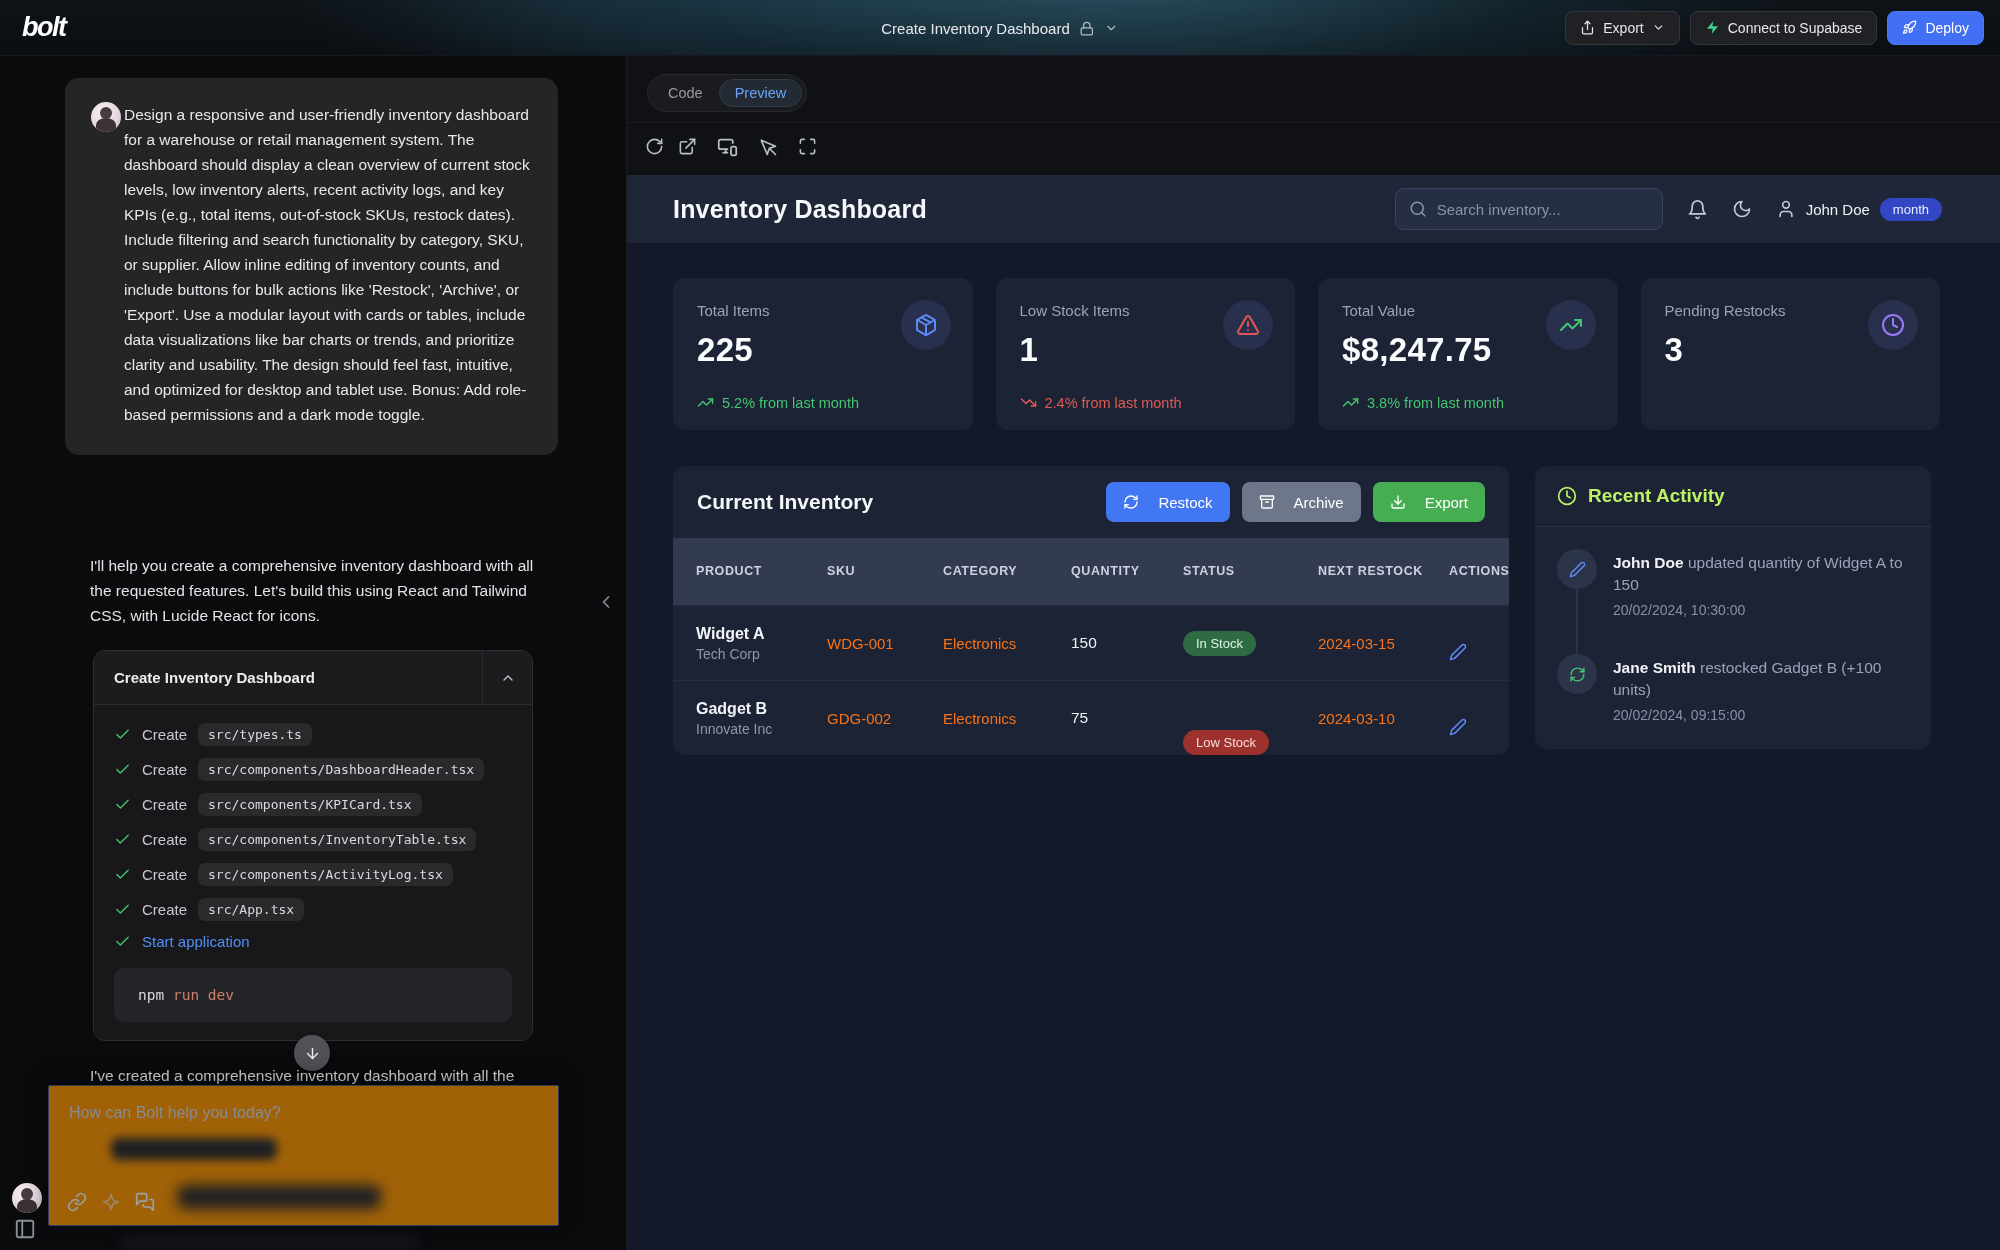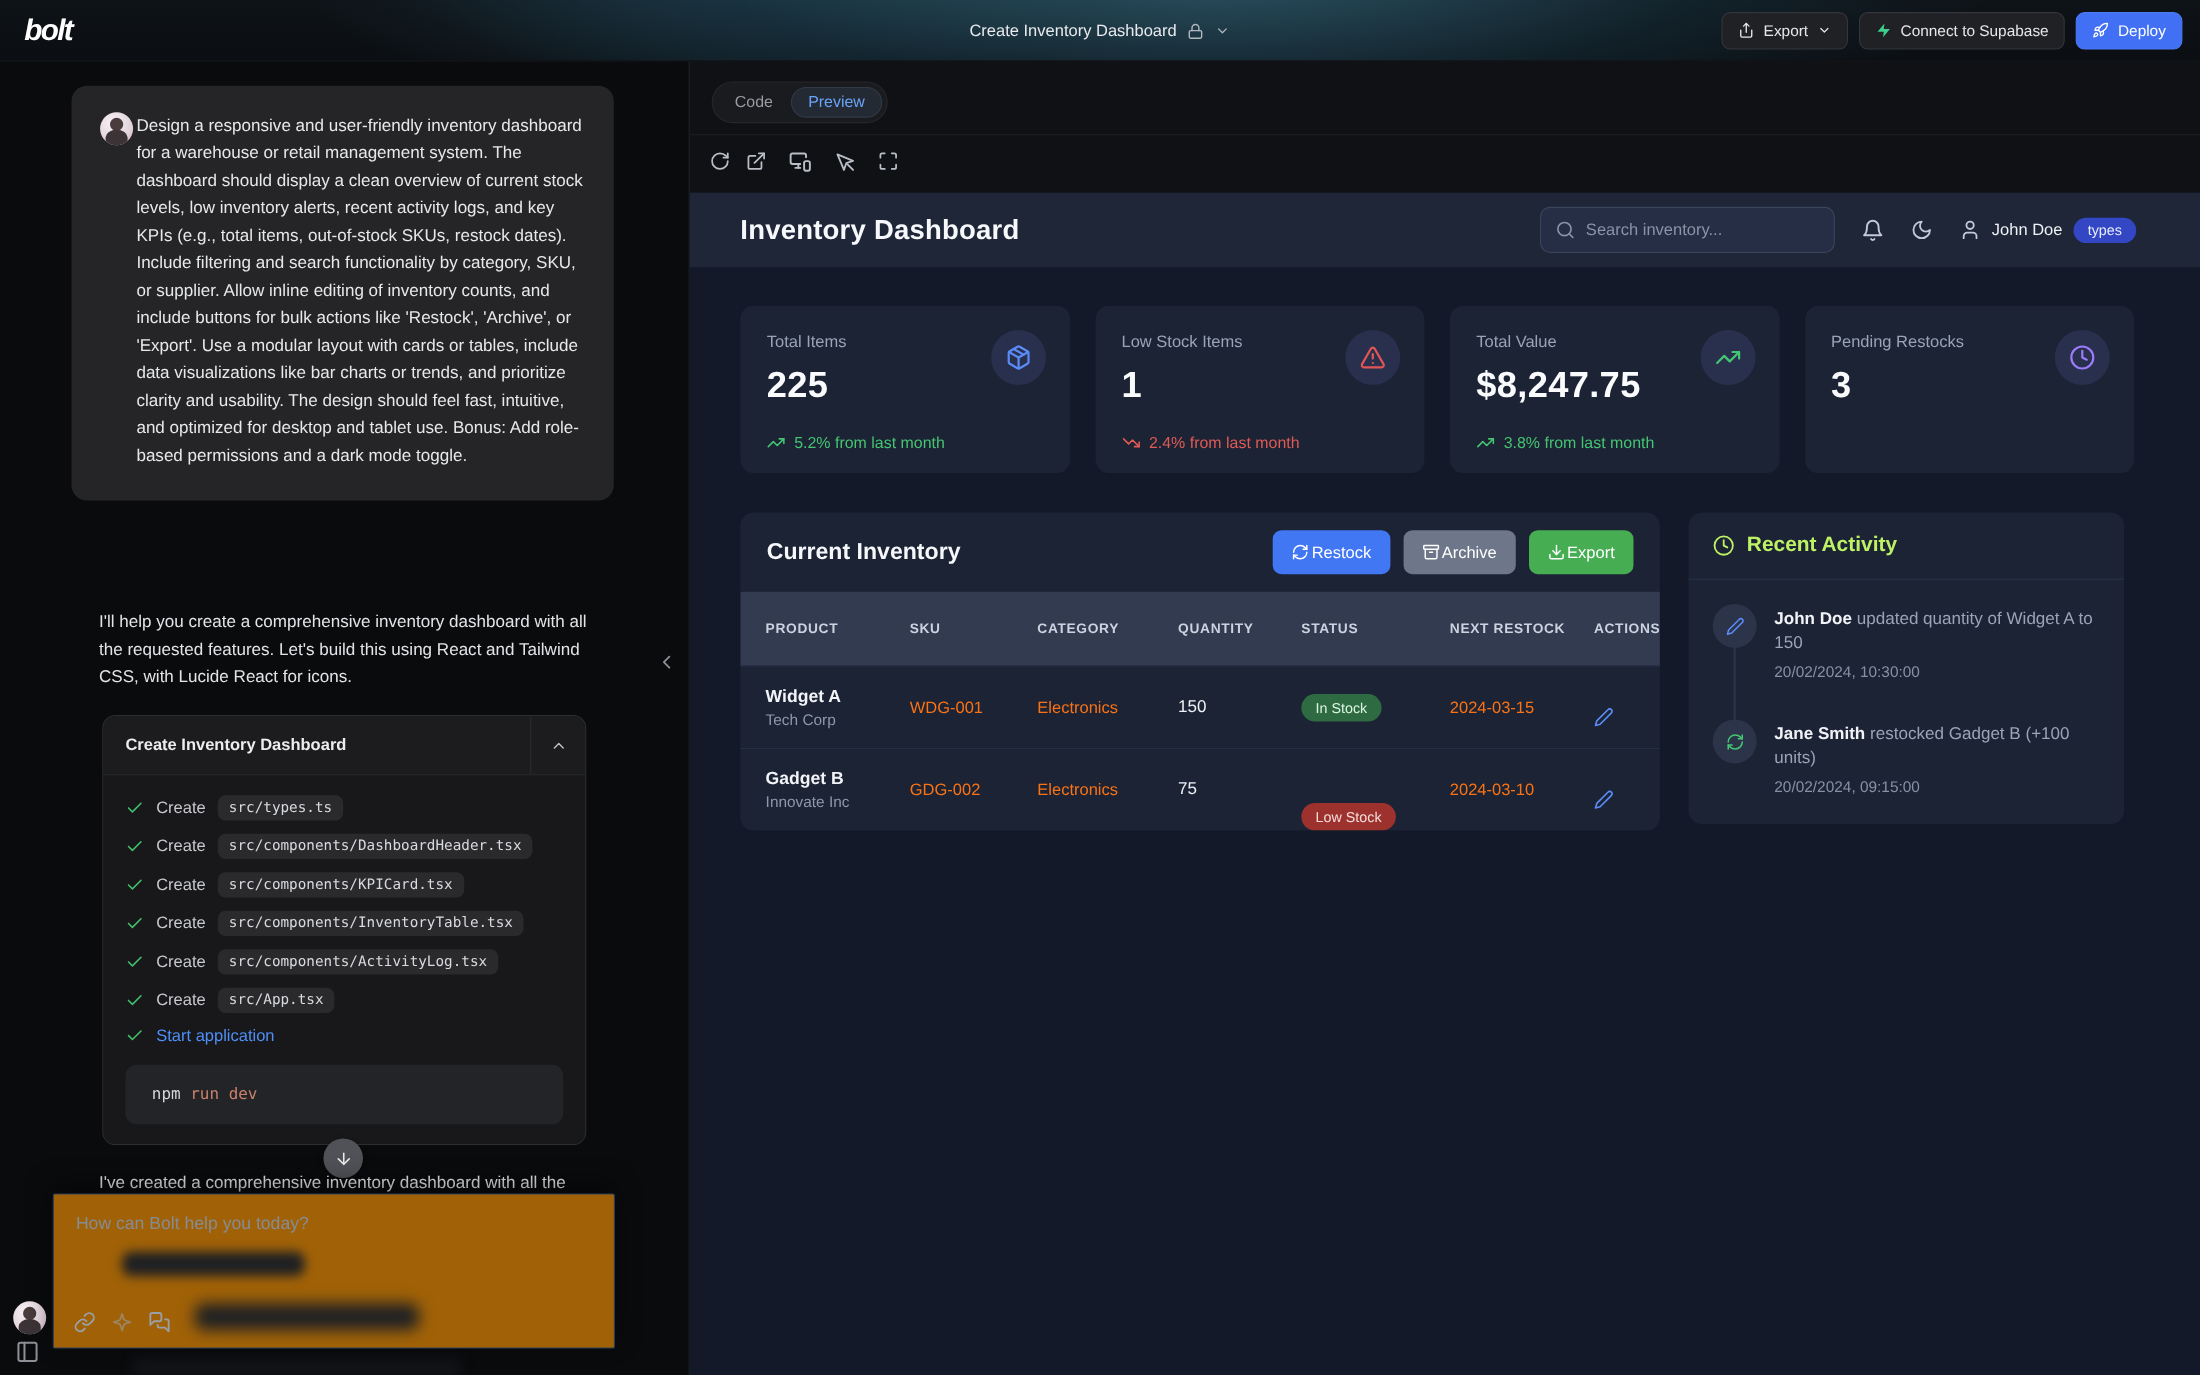--- a/index.html
+++ b/index.html
@@ -123,21 +123,21 @@
   .kpi-trend { display:flex; align-items:center; gap:8px; margin-top:25px; font-size:14.5px; }
   .trend-up { color:#45c471; } .trend-down { color:#e05a56; }
   .icon-blue { color:#5b8bf7; } .icon-red { color:#e25555; } .icon-green { color:#45c471; } .icon-purple { color:#9b7bf7; }
 
   .main-row { display:flex; margin:36px 0 0 46px; gap:26px; align-items:flex-start; }
 
   .inv-card { width:836px; background:#1b2334; border-radius:12px; overflow:hidden; }
   .inv-head { display:flex; align-items:center; justify-content:space-between; padding:16px 24px; }
   .inv-title { color:#f5f7fa; font-size:21px; font-weight:700; }
   .inv-actions { display:flex; gap:12px; }
-  .btn { display:flex; align-items:center; gap:2px; height:40px; padding:0 17px; border-radius:8px; font-size:15px;
+  .btn { display:flex; align-items:center; gap:19px; height:40px; padding:0 17px; border-radius:8px; font-size:15px;
     color:#fff; cursor:pointer; border:none; font-family:"Liberation Sans", sans-serif; }
   .btn-restock { background:#4277f3; }
   .btn-archive { background:#6d7789; }
   .btn-export { background:#47ad53; }
 
   .inv-grid { display:grid; grid-template-columns:131px 116px 128px 112px 135px 131px 90px; padding-left:23px; align-items:center; }
   .inv-thead { background:#323b4f; min-height:67px; }
   .inv-thead .th { color:#ccd3e0; font-size:12.5px; font-weight:700; letter-spacing:.6px; text-transform:uppercase;
     padding-right:14px; line-height:17px; }
   .inv-row { min-height:75px; border-top:1px solid #252f44; }
@@ -440,21 +440,21 @@
               </svg>
           </span>
           <div class="user-chip">
             <span class="hdr-icon">
               <svg class="ic" width="20" height="20" viewBox="0 0 24 24">
                   <path d="M19 21v-2a4 4 0 0 0-4-4H9a4 4 0 0 0-4 4v2"></path>
                   <circle cx="12" cy="7" r="4"></circle>
                 </svg>
             </span>
             <span class="uname">John Doe</span>
-            <span class="role-pill">types</span>
+            <span class="role-pill">month</span>
           </div>
         </div>
       </div>
 
       <div class="kpi-row">
         <div class="kpi-card">
           <div class="kpi-label">Total Items</div>
           <div class="kpi-value">225</div>
           <div class="kpi-iconwrap">
               <span class="icon-blue">

